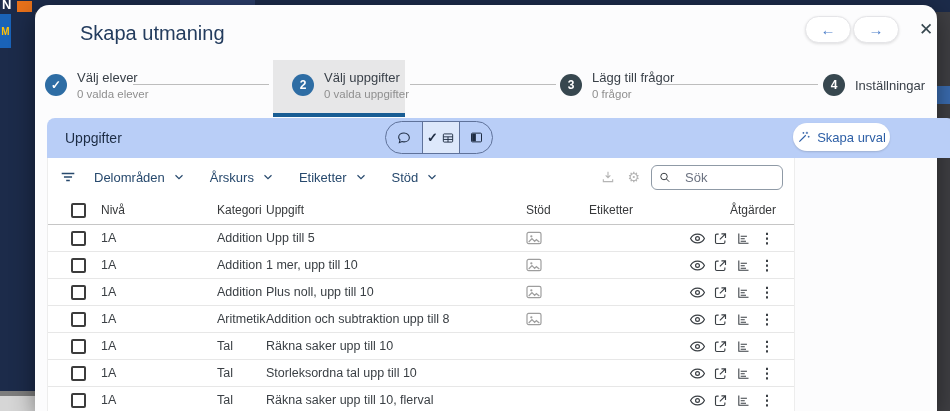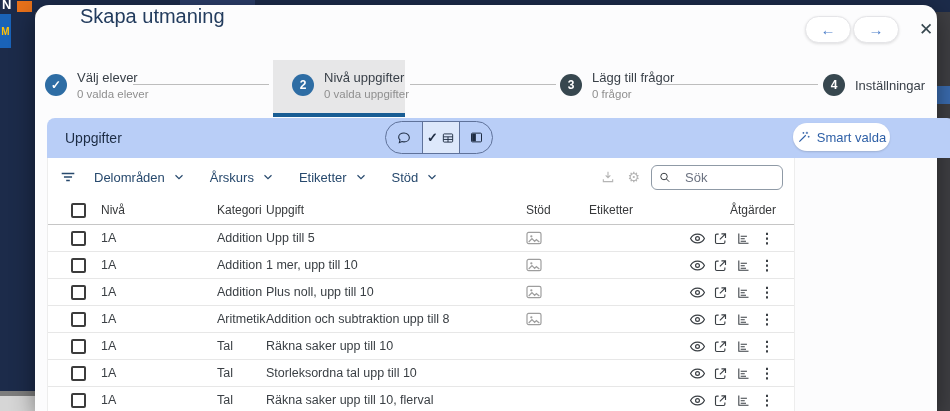--- a/index.html
+++ b/index.html
@@ -15,21 +15,21 @@
   .left-strip { position:absolute; left:0; top:12px; width:35px; height:399px; background:#1c2b4a; }
   .side-m { position:absolute; left:0; top:2px; width:11px; height:34px; background:#1a63b8; color:#ffc107; font-size:10px; font-weight:700; display:flex; align-items:center; justify-content:center; }
   .left-strip-bottom { position:absolute; left:0; bottom:0; width:35px; height:15px; background:#d6d6d6; }
   .left-strip-mid { position:absolute; left:0; bottom:15px; width:35px; height:5px; background:#7d7d7d; }
   .right-strip { position:absolute; left:935px; top:12px; width:15px; height:399px; background:#3f3f43; }
   .right-blue { position:absolute; left:2px; top:74px; width:13px; height:18px; background:#3a6cb0; }
 
   
   .modal { position:absolute; left:35px; top:5px; width:902px; height:406px; background:#fcfcfd;
            border-radius:14px 14px 0 0; box-shadow:0 6px 24px rgba(0,0,0,.45); }
-  .modal-title { position:absolute; left:45px; top:0; font-size:20px; font-weight:500; color:#233c5e; }
+  .modal-title { position:absolute; left:45px; top:17px; font-size:20px; font-weight:500; color:#233c5e; }
   .nav-pill { position:absolute; top:11px; width:46px; height:27px; background:#fff; border:1px solid #e5e5e8;
               border-radius:14px; box-shadow:0 1px 3px rgba(0,0,0,.12); display:flex; align-items:center;
               justify-content:center; color:#4d7fca; font-size:15px; cursor:pointer; }
   .nav-back { left:770px; } .nav-forward { left:818px; }
   .close-btn { position:absolute; left:880px; top:13px; width:22px; height:22px; display:flex; align-items:center;
                justify-content:center; font-size:17px; color:#37474f; cursor:pointer; }
 
   
   .step { position:absolute; top:58px; height:44px; display:flex; align-items:center; gap:10px; }
   .step-circle { width:22px; height:22px; border-radius:50%; color:#fff; font-size:12px; font-weight:700;
@@ -128,21 +128,21 @@
       <div class="step-circle circle-blue">✓</div>
       <div>
         <div class="step-label">Välj elever</div>
         <div class="step-sub">0 valda elever</div>
       </div>
     </div>
 
     <div class="step step2">
       <div class="step-circle circle-blue">2</div>
       <div>
-        <div class="step-label">Nivå uppgifter</div>
+        <div class="step-label">Välj uppgifter</div>
         <div class="step-sub">0 valda uppgifter</div>
       </div>
     </div>
 
     <div class="step step3">
       <div class="step-circle circle-dark">3</div>
       <div>
         <div class="step-label">Lägg till frågor</div>
         <div class="step-sub">0 frågor</div>
       </div>
@@ -179,21 +179,21 @@
               <rect x="5" y="6" width="6" height="12" fill="#1e2c42"></rect>
             </svg>
         </div>
       </div>
 
       <div class="smart-btn">
         <svg width="14" height="14" viewBox="0 0 24 24">
             <path d="M4 20 L15 9" stroke="#2d5fa6" stroke-width="2" fill="none"></path>
             <path d="M17 3v4 M15 5h4 M20 10v3 M18.5 11.5h3 M11 3.5v3 M9.5 5h3" stroke="#2d5fa6" stroke-width="1.4" fill="none"></path>
           </svg>
-        <span>Smart valda</span>
+        <span>Skapa urval</span>
       </div>
     </div>
 
     <div class="panel-body">
 
       <div class="filter-row">
         <svg class="filter-icon" viewBox="0 0 20 20">
             <path d="M3 6h14 M5.5 10h9 M8 14h4" stroke="#27496d" stroke-width="1.7" fill="none"></path>
           </svg>
 

